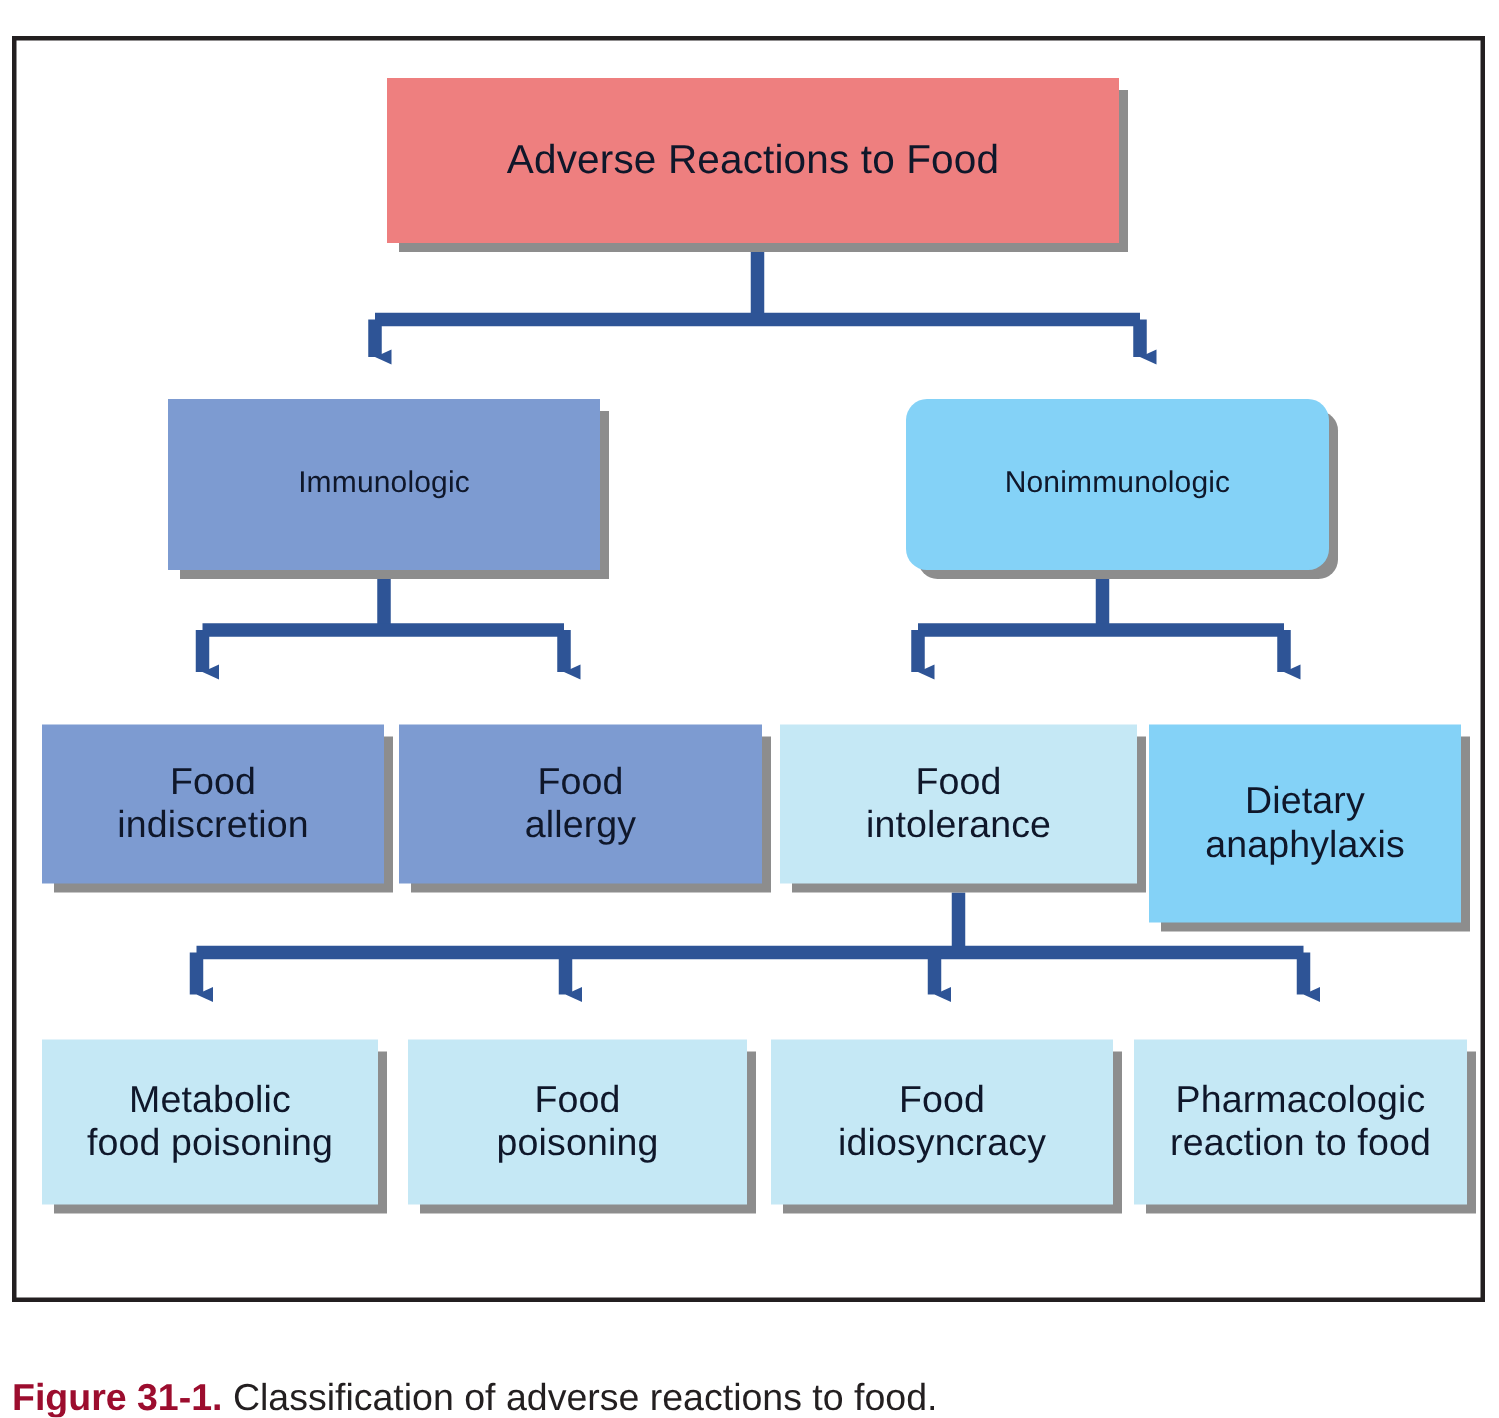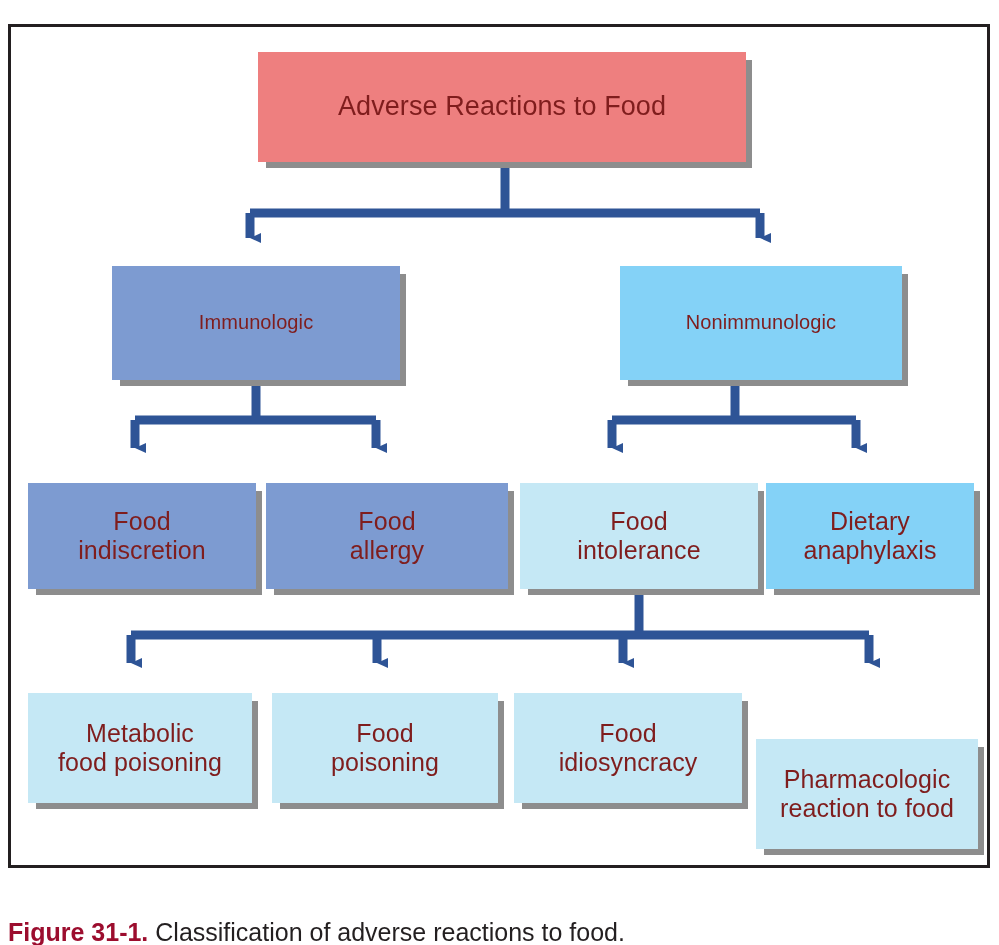--- a/index.html
+++ b/index.html
@@ -28,21 +28,21 @@
     background: #ffffff;
   }
 
   
   .node {
     position: absolute;
     display: flex;
     align-items: center;
     justify-content: center;
     text-align: center;
-    color: #7f1d1d;
+    color: #0f172a;
     line-height: 1.18;
     box-shadow: 7px 7px 0 -1px #8d8d8d;
     letter-spacing: 0.1px;
   }
   .node .label { display: block; padding: 0 6px; }
 
   .lvl1 { font-size: 27px; }
   .lvl2 { font-size: 20px; }
   .lvl3 { font-size: 25px; }
   .lvl4 { font-size: 25px; }
@@ -114,21 +114,21 @@
   </svg>
 
   <div class="node lvl1" style="left:258px; top:52px; width:488px; height:110px; background:#EE7F7F;">
     <span class="label">Adverse Reactions to Food</span>
   </div>
 
   <div class="node lvl2" style="left:112px; top:266px; width:288px; height:114px; background:#7D9BD1;">
     <span class="label">Immunologic</span>
   </div>
 
-  <div class="node lvl2" style="left:620px; top:266px; width:282px; height:114px; background:#84D2F7;">
+  <div class="node lvl2" style="left:604px; top:266px; width:282px; height:114px; background:#84D2F7;border-radius:14px;">
     <span class="label">Nonimmunologic</span>
   </div>
 
   <div class="node lvl3" style="left:28px; top:483px; width:228px; height:106px; background:#7D9BD1;">
     <span class="label">
       <span>Food</span><br>
       <span>indiscretion</span>
     </span>
   </div>
 
@@ -139,21 +139,21 @@
     </span>
   </div>
 
   <div class="node lvl3" style="left:520px; top:483px; width:238px; height:106px; background:#C5E8F5;">
     <span class="label">
       <span>Food</span><br>
       <span>intolerance</span>
     </span>
   </div>
 
-  <div class="node lvl3" style="left:766px; top:483px; width:208px; height:106px; background:#84D2F7;">
+  <div class="node lvl3" style="left:766px; top:483px; width:208px; height:132px; background:#84D2F7;">
     <span class="label">
       <span>Dietary</span><br>
       <span>anaphylaxis</span>
     </span>
   </div>
 
   <div class="node lvl4" style="left:28px; top:693px; width:224px; height:110px; background:#C5E8F5;">
     <span class="label">
       <span>Metabolic</span><br>
       <span>food poisoning</span>
@@ -167,21 +167,21 @@
     </span>
   </div>
 
   <div class="node lvl4" style="left:514px; top:693px; width:228px; height:110px; background:#C5E8F5;">
     <span class="label">
       <span>Food</span><br>
       <span>idiosyncracy</span>
     </span>
   </div>
 
-  <div class="node lvl4" style="left:756px; top:693px; width:222px; height:110px; background:#C5E8F5;margin-top:46px;">
+  <div class="node lvl4" style="left:756px; top:693px; width:222px; height:110px; background:#C5E8F5;">
     <span class="label">
       <span>Pharmacologic</span><br>
       <span>reaction to food</span>
     </span>
   </div>
 
   <div id="caption"><span class="fig-num">Figure 31-1.</span><span class="fig-text"> Classification of adverse reactions to food.</span></div>
 
 </div>
 

